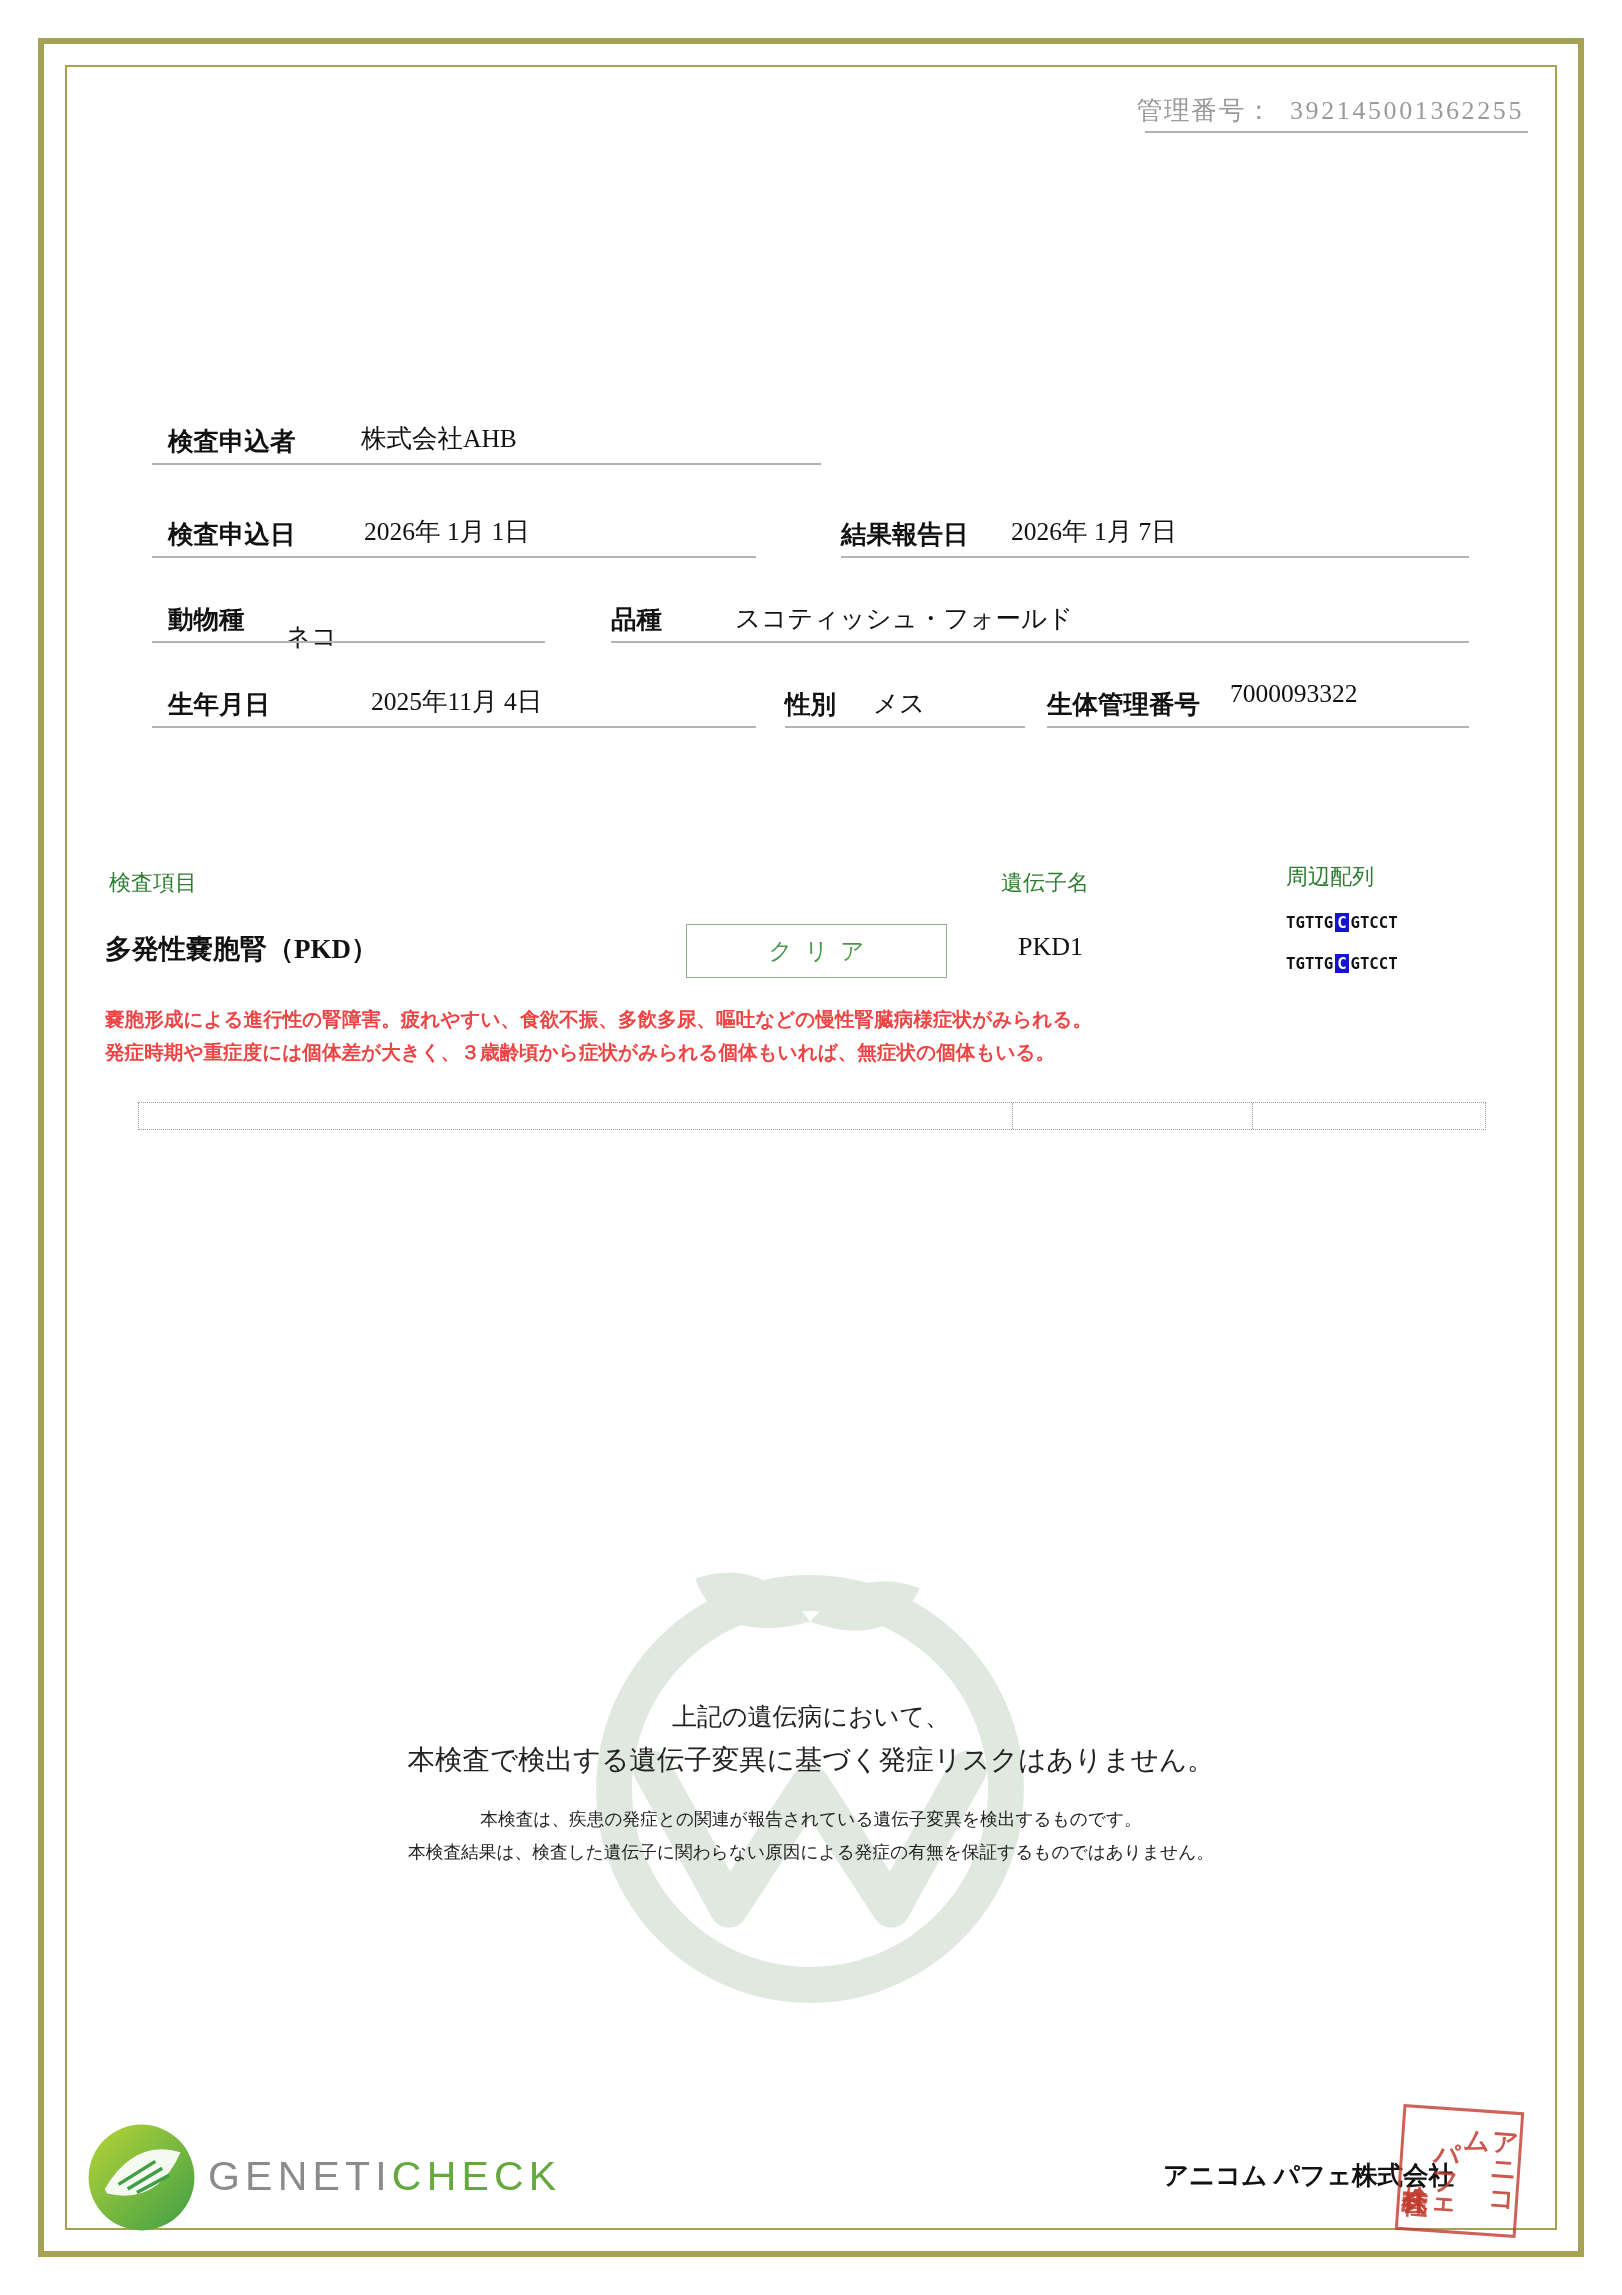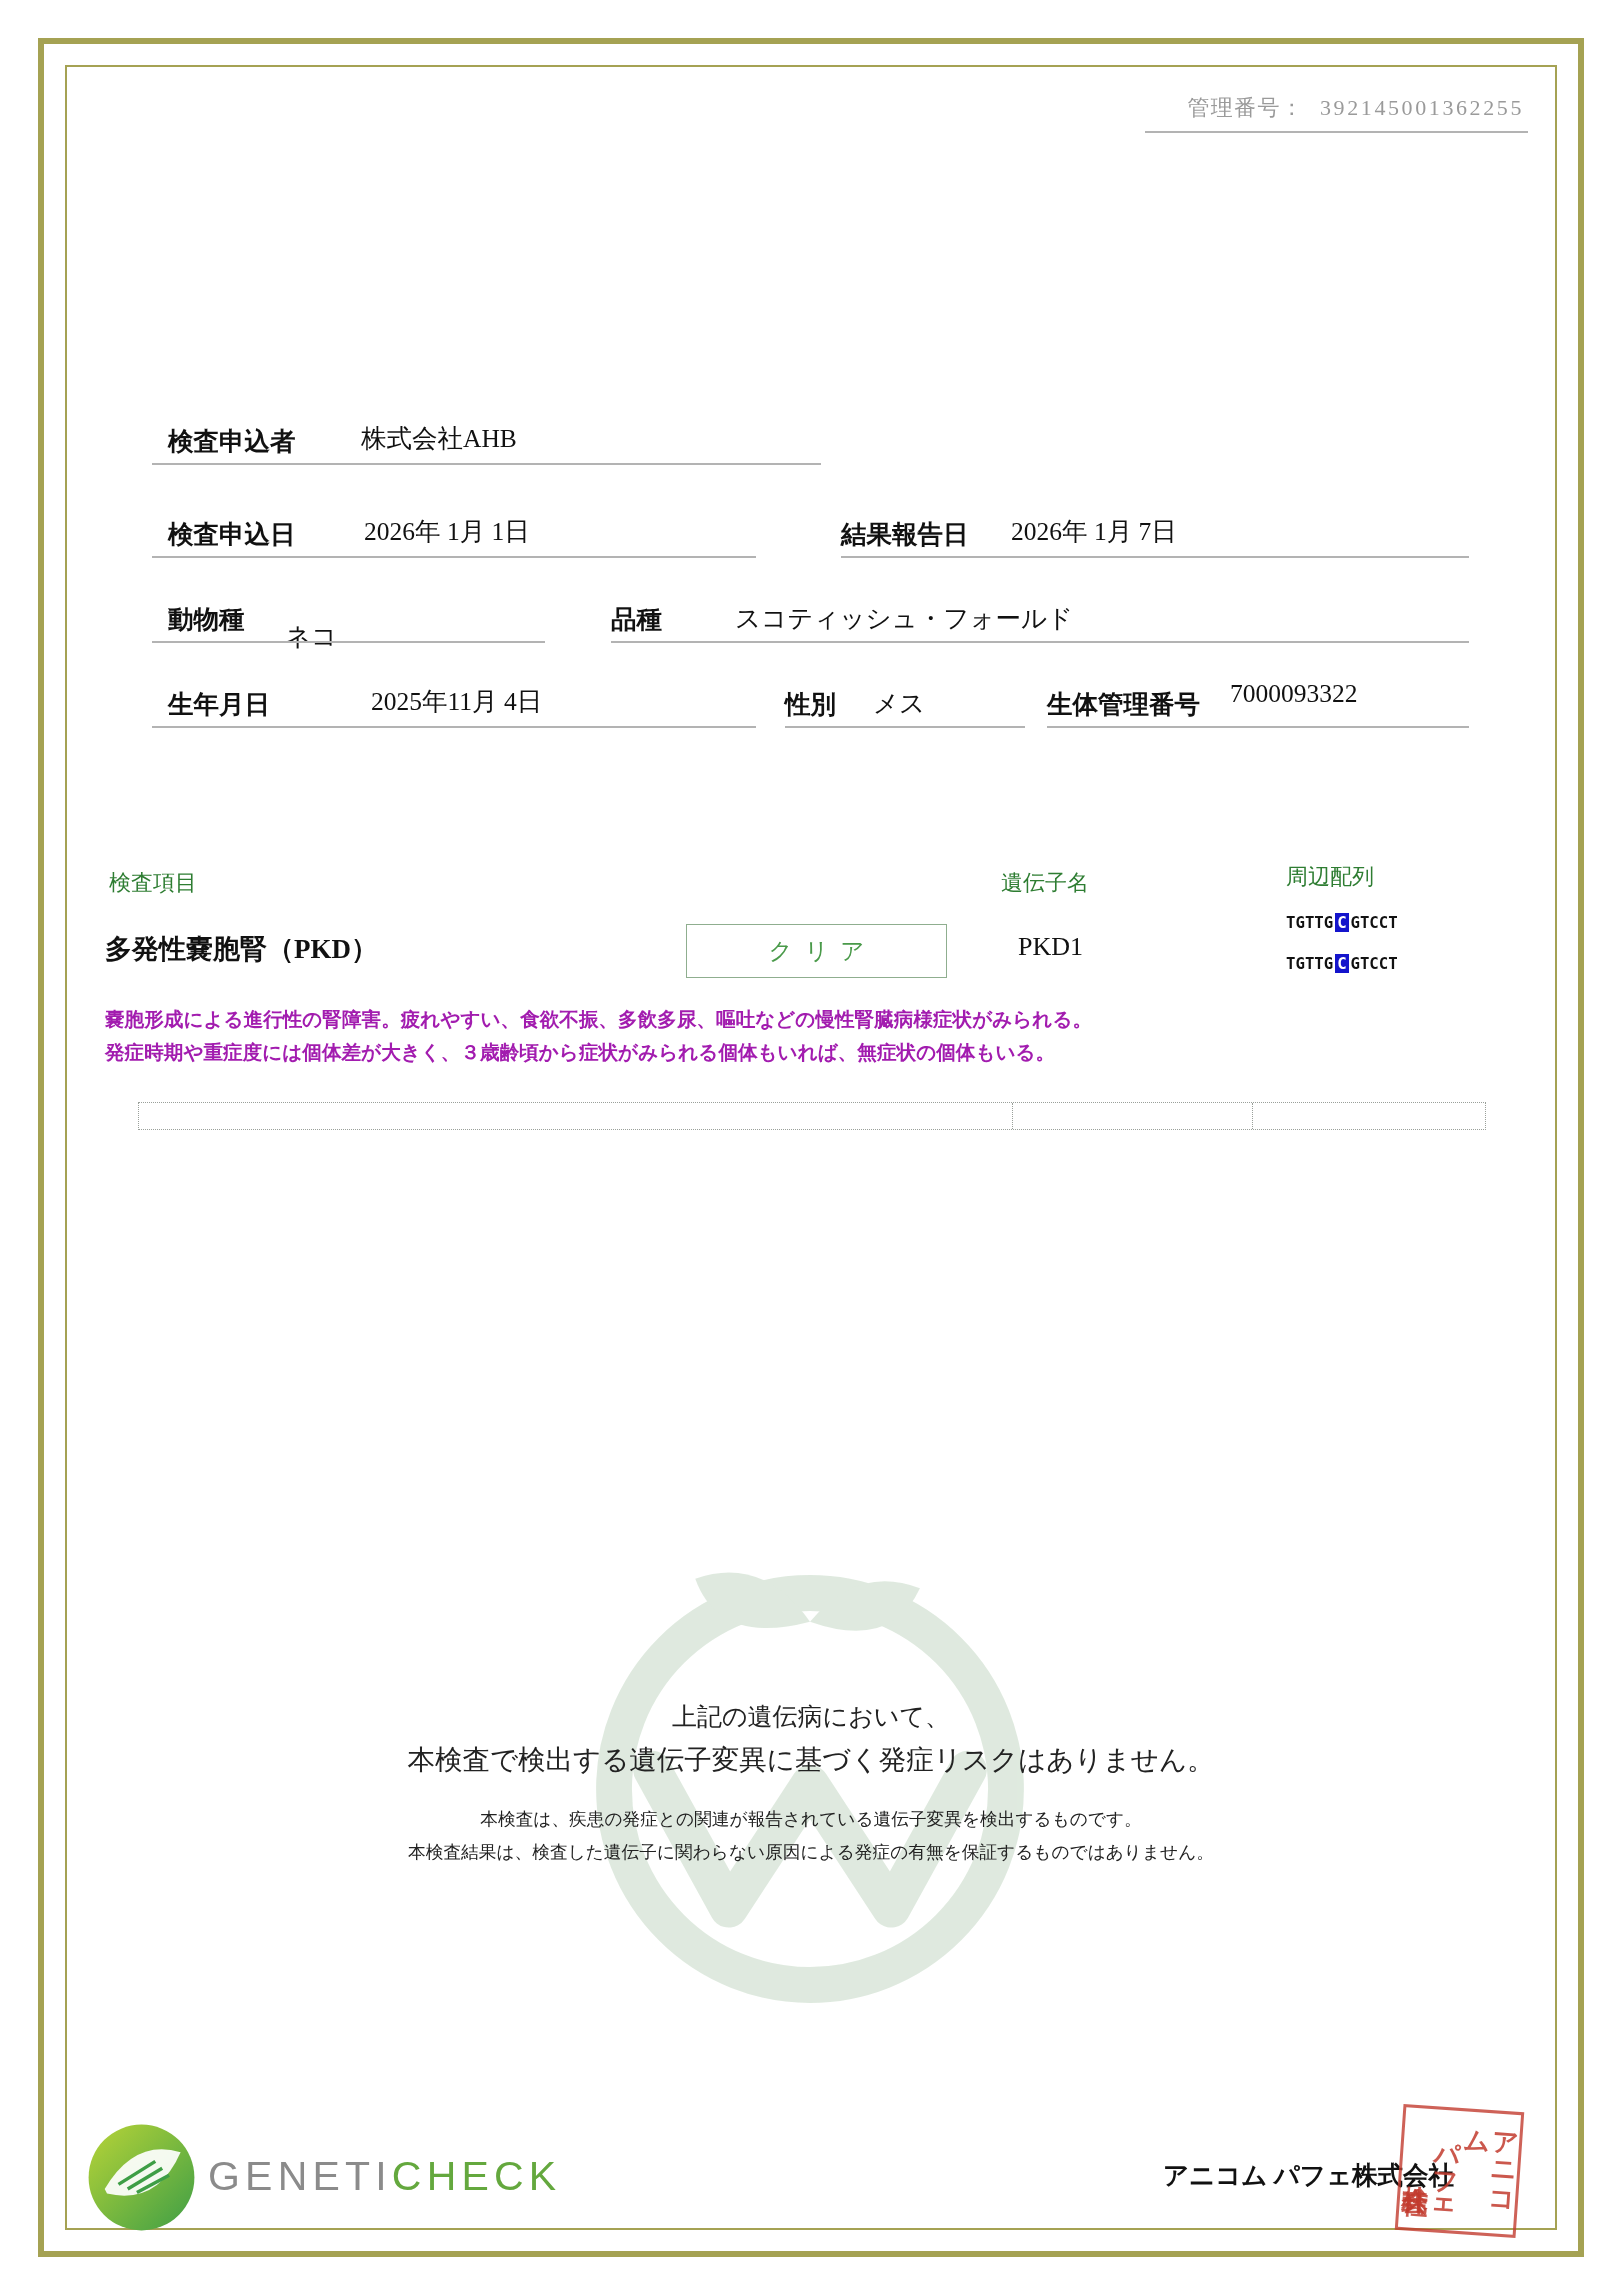--- a/index.html
+++ b/index.html
@@ -1,36 +1,36 @@
 <!DOCTYPE html>
 <html style="font-size:10.5px"><head>
 <meta charset="utf-8">
 <style>
   html,body{margin:0;padding:0;background:#fff;}
   .page{position:relative;width:1622px;height:2295px;background:#ffffff;overflow:hidden;
         font-family:"Liberation Serif","DejaVu Serif",serif;color:#111;}
   .frame-outer{position:absolute;inset:38px;border:6.5px solid #a5a253;}
   .frame-inner{position:absolute;inset:65px;border:2.6px solid #a5a253;}
-  .mgmt{position:absolute;top:93px;right:98px;font-size:22px;color:#9a9a9a;letter-spacing:1.3px;}
+  .mgmt{position:absolute;top:93px;right:98px;font-size:26px;color:#9a9a9a;letter-spacing:1.3px;}
   .mgmt-num{letter-spacing:2.6px;margin-left:9.2px;font-family:"Liberation Serif",serif;}
   .ul{position:absolute;height:2px;background:#b3b3b3;}
   .title{position:absolute;top:211px;left:0;width:100%;text-align:center;
          font-size:82px;font-weight:bold;letter-spacing:6.5px;color:#000;}
   .lbl{position:absolute;font-size:25.5px;font-weight:bold;white-space:nowrap;}
   .val{position:absolute;font-size:25.5px;white-space:nowrap;}
   .green-h{position:absolute;font-size:22px;color:#2e7d32;white-space:nowrap;}
   .item-name{position:absolute;font-size:27px;font-weight:bold;white-space:nowrap;}
   .result-box{position:absolute;left:686px;top:924px;width:259px;height:52px;
               border:1.3px solid #8fae8f;display:flex;align-items:center;justify-content:center;}
   .result-box span{color:#4a9a4a;font-size:23.6px;letter-spacing:11.8px;padding-left:11.8px;}
   .gene{position:absolute;font-size:26px;white-space:nowrap;}
   .seq{position:absolute;left:1286px;font-family:"DejaVu Sans Mono",monospace;
        font-size:15.7px;font-weight:bold;color:#111;white-space:nowrap;}
   .seq .hl{background:#1414cc;color:#fff;padding:0 2.6px;margin:0 1.3px;}
-  .desc{position:absolute;left:105px;font-size:19.6px;font-weight:bold;color:#a21caf;white-space:nowrap;}
+  .desc{position:absolute;left:105px;font-size:19.6px;font-weight:bold;color:#ef4444;white-space:nowrap;}
   .risk{position:absolute;left:105px;font-size:19.6px;font-weight:bold;color:#2e7d32;white-space:nowrap;}
   .dotted-row{position:absolute;left:138px;top:1102px;width:1346px;height:26px;
               border:1.3px dotted #9aa09a;}
   .dot-v{position:absolute;top:0;bottom:0;width:0;border-left:1.3px dotted #9aa09a;}
   .c-text{position:absolute;left:0;width:100%;text-align:center;
           font-family:"Liberation Sans","DejaVu Sans",sans-serif;color:#222;z-index:2;}
   .watermark{position:absolute;left:571px;top:1550px;z-index:0;}
   .logo-icon{position:absolute;left:84px;top:2120px;}
   .logo-text{position:absolute;left:208px;top:2153px;font-family:"Liberation Sans","DejaVu Sans",sans-serif;
              font-size:41px;letter-spacing:5.2px;font-weight:normal;}

